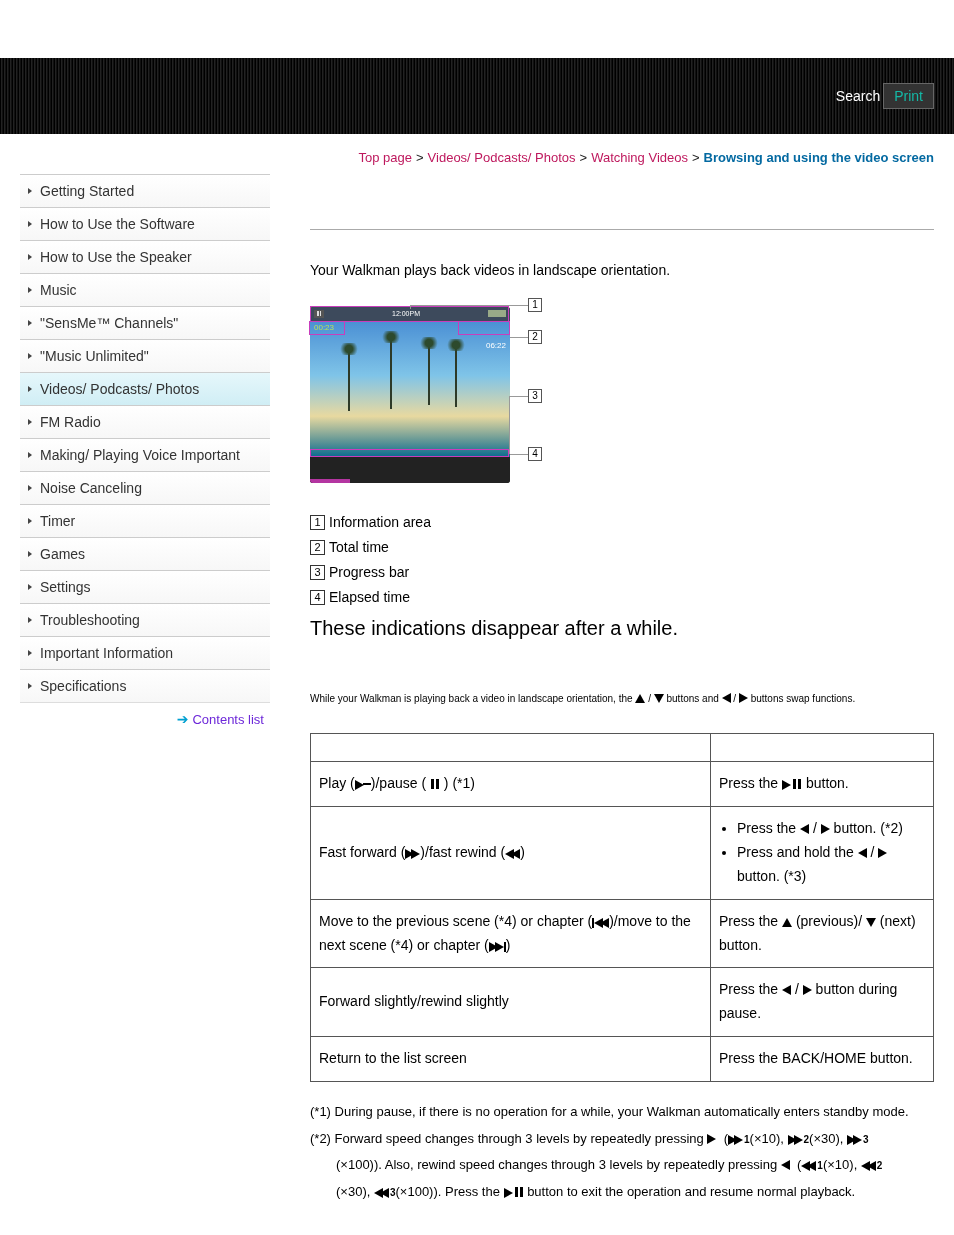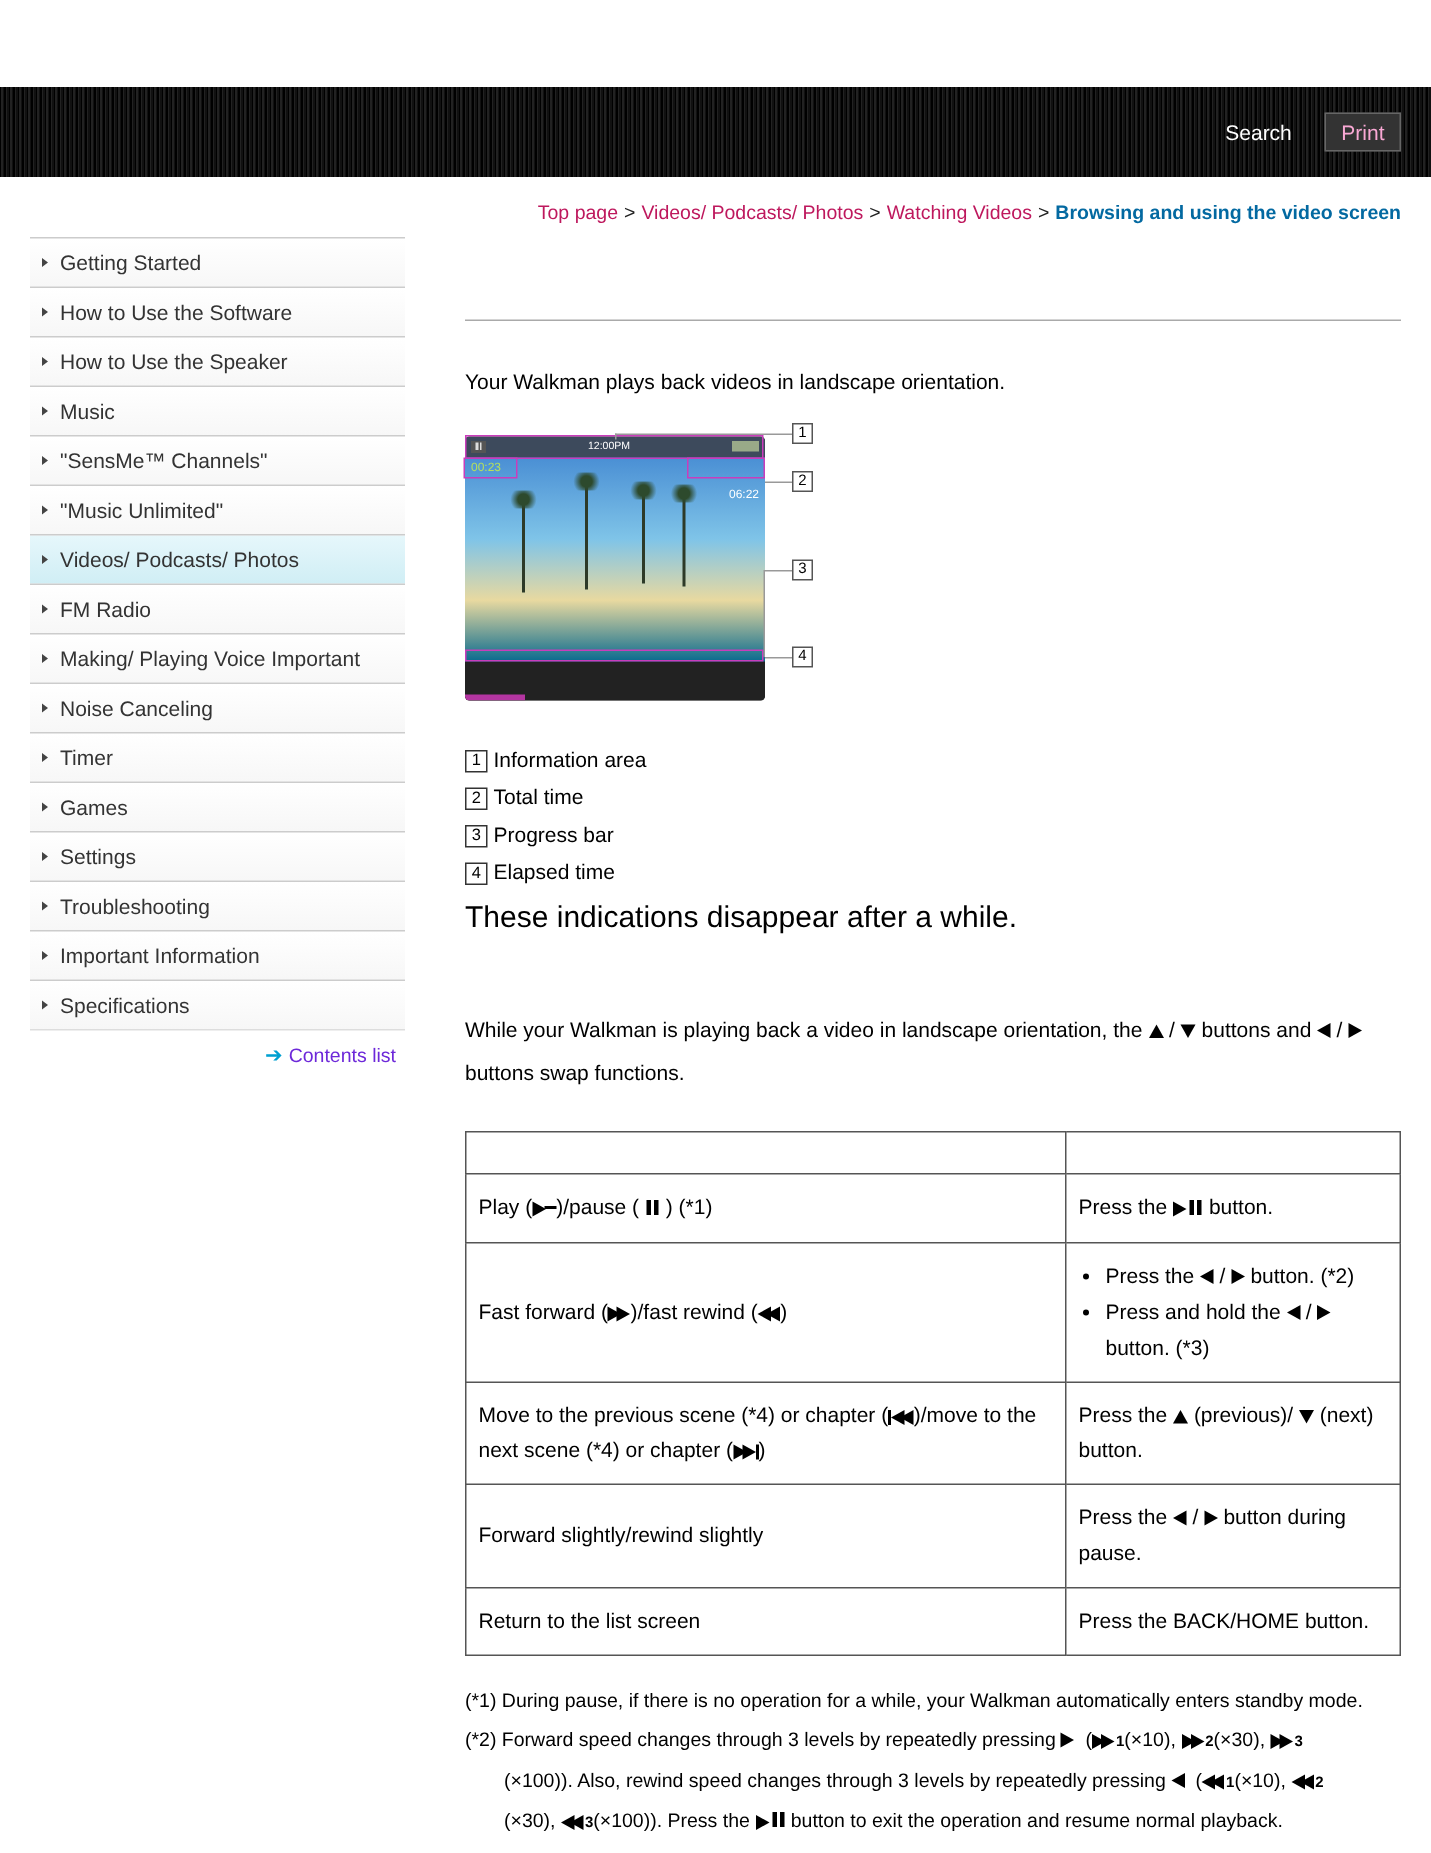--- a/index.html
+++ b/index.html
@@ -1,30 +1,30 @@
 <!DOCTYPE html>
 <html><head>
 <meta charset="utf-8">
 <style>
   * { margin: 0; padding: 0; box-sizing: border-box; }
   body { font-family: Arial, Helvetica, sans-serif; font-size: 13px; color: #000; background: #fff; }
   .page { width: 954px; margin: 0 auto; position: relative; }
   .topbar {
-    height: 60px;
+    height: 76px;
     background: repeating-linear-gradient(90deg, #000 0, #000 1px, #222 1px, #222 2px, #111 2px, #111 3px);
     background-color: #111;
     display: flex;
     justify-content: flex-end;
     align-items: center;
     padding-right: 20px;
-    gap: 22px;
+    gap: 3px;
     margin-top: 58px;
   }
   .topbar .search-link { color: #fff; text-decoration: none; font-size: 14px; }
-  .topbar .print-btn { color: #f9a8d4; background: #333; border: 1px solid #666; padding: 4px 10px; font-size: 14px; cursor: pointer; }
+  .topbar .print-btn { color: #14b8a6; background: #333; border: 1px solid #666; padding: 4px 10px; font-size: 14px; cursor: pointer; }
   .container { display: flex; padding: 14px 20px 0 20px; }
   .sidebar { width: 250px; flex-shrink: 0; padding-top: 26px; }
   .nav { list-style: none; border-bottom: 1px solid #ddd; }
   .nav li {
     border-top: 1px solid #ccc;
     padding: 8px 6px 8px 20px;
     font-size: 14px;
     color: #333;
     position: relative;
     background: linear-gradient(#fff, #f7f7f7);
@@ -76,21 +76,21 @@
   .cline { position:absolute; height:1px; background:#999; }
   .c1{ left:218px; top:-1px;} .l1{left:100px; top:6px; width:118px;} .l1v{position:absolute;left:100px;top:6px;width:1px;height:4px;background:#999;}
   .c2{ left:218px; top:31px;} .l2{left:200px; top:38px; width:18px;}
   .c3{ left:218px; top:90px;} .l3{left:200px; top:97px; width:18px;} .l3a{position:absolute;left:199px;top:97px;width:1px;height:58px;background:#999;}
   .c4{ left:218px; top:148px;} .l4{left:200px; top:155px; width:18px;}
 
   .legend { line-height: 1.8; font-size: 14px; margin-bottom: 6px;}
   .legend .numbox { display:inline-block; width:15px; height:15px; border:1px solid #333; font-size:11px; line-height:13px; text-align:center; margin-right:4px; vertical-align:1px;}
   .legend-note { font-size:20px; margin-bottom: 48px;}
 
-  .swapnote { font-size:14px; line-height:2.1; margin-bottom: 24px;}
+  .swapnote { font-size:10px; line-height:2.1; margin-bottom: 24px;}
   .tri { display:inline-block; width:0; height:0; vertical-align:-1px;}
   .tri-up { border-left:5px solid transparent; border-right:5px solid transparent; border-bottom:9px solid #000;}
   .tri-down { border-left:5px solid transparent; border-right:5px solid transparent; border-top:9px solid #000;}
   .tri-left { border-top:5px solid transparent; border-bottom:5px solid transparent; border-right:9px solid #000;}
   .tri-right { border-top:5px solid transparent; border-bottom:5px solid transparent; border-left:9px solid #000;}
 
   table.ctrl { width:100%; border-collapse: collapse; margin-bottom: 18px;}
   table.ctrl td { border:1px solid #555; padding:10px 8px; font-size:14px; line-height:1.7; vertical-align:middle;}
   table.ctrl td:first-child { width:400px;}
   table.ctrl thead td { height:28px; padding:4px 8px;}

